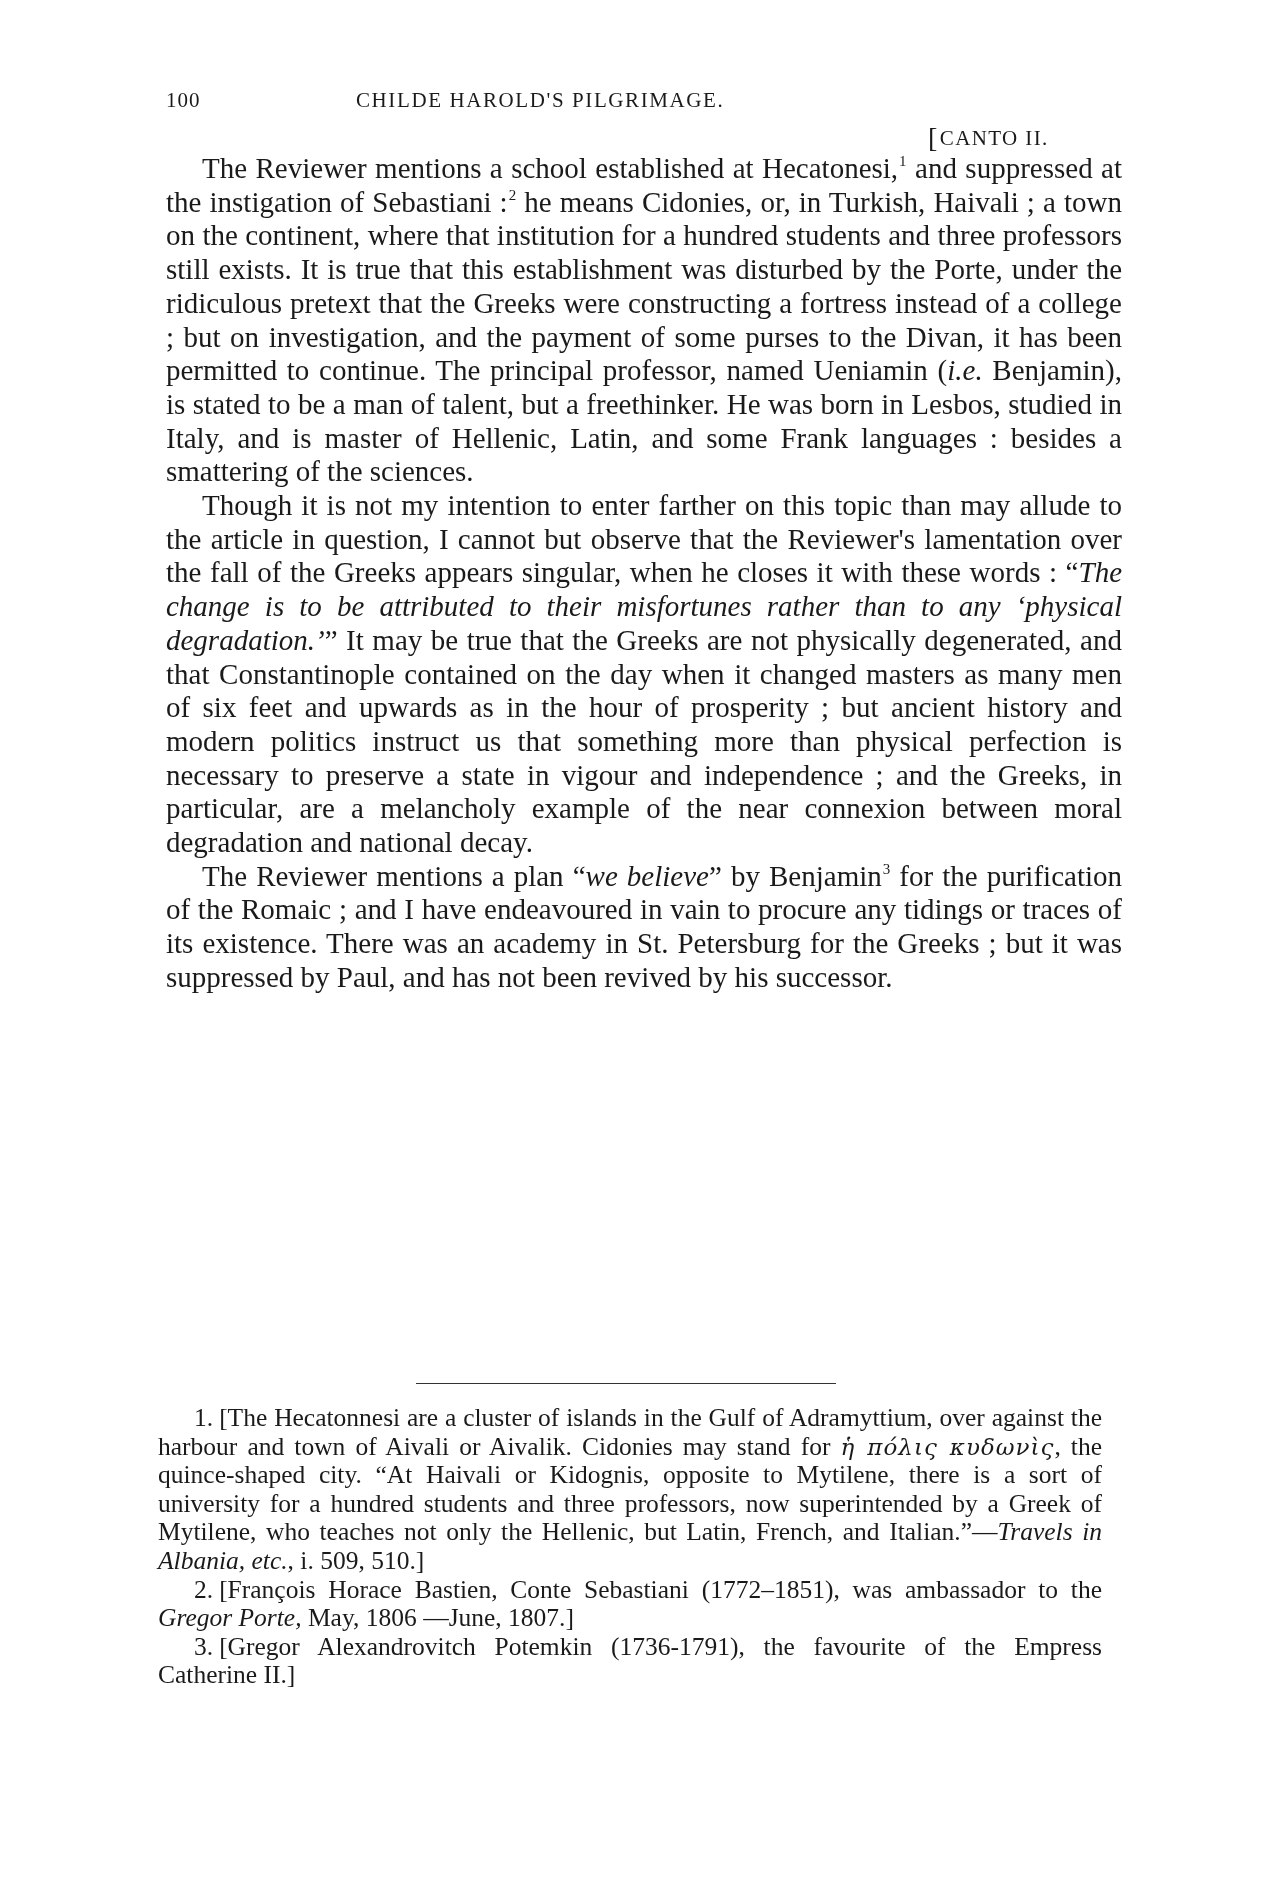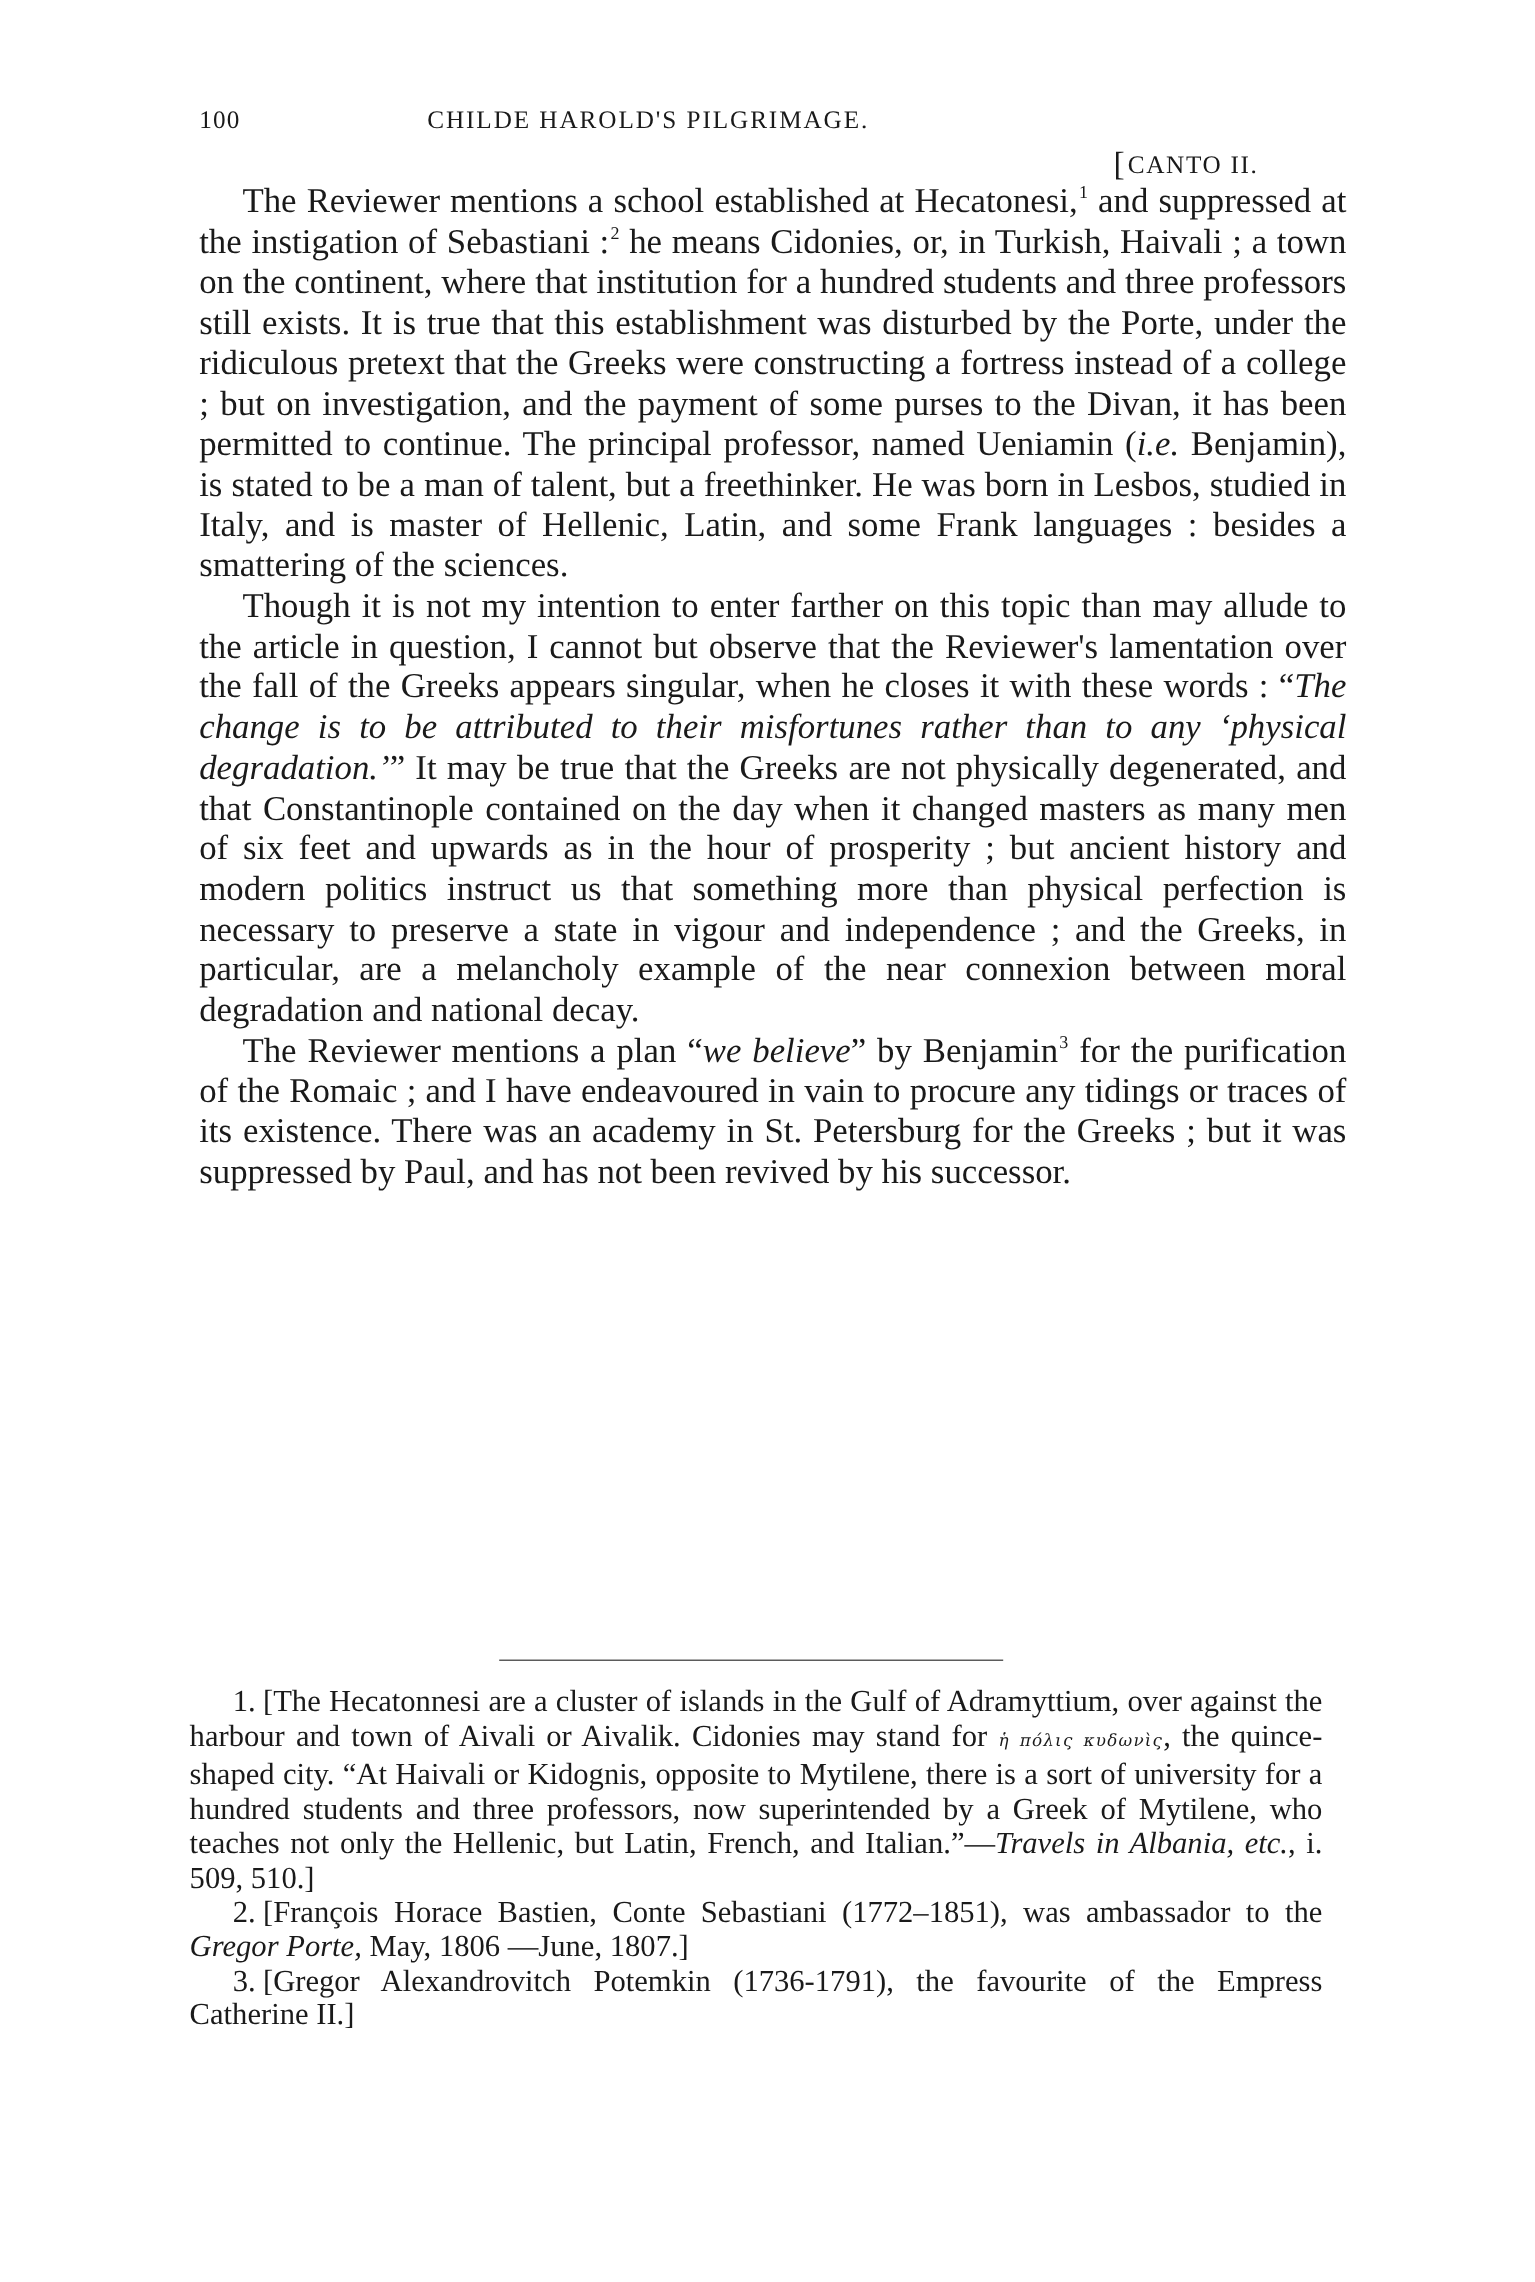--- a/index.html
+++ b/index.html
@@ -105,21 +105,21 @@
     .footnotes .fn-num {
       margin-right: 6px;
     }
     em {
       font-style: italic;
       margin-top: 16px;
     }
     .greek {
       font-style: italic;
       font-family: "DejaVu Serif", serif;
-      font-size: 14px;
+      font-size: 23px;
       letter-spacing: 1px;
     }
   </style>
 </head>
 <body>
 
 <div class="page">
 
   <div class="running-head">
     <span class="folio">100</span>

